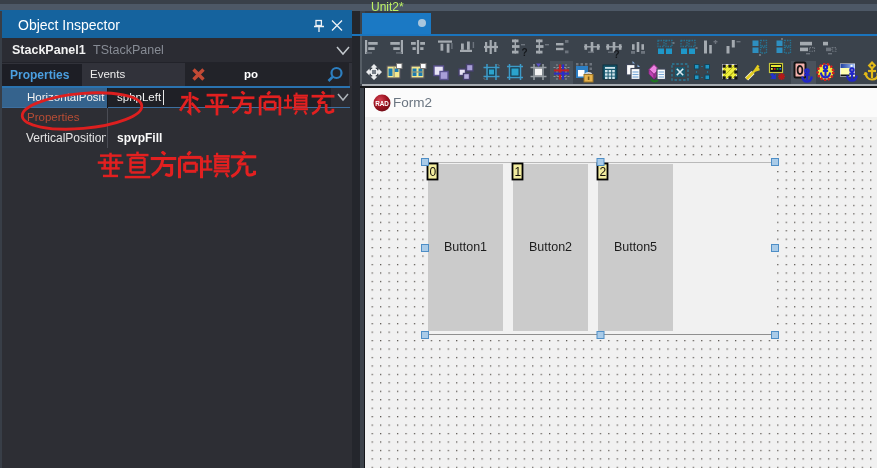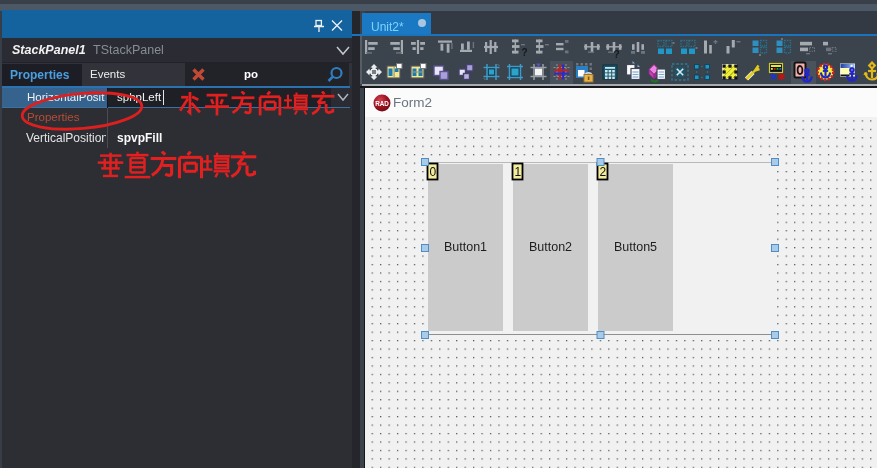--- a/index.html
+++ b/index.html
@@ -12,34 +12,35 @@
 <div id="stage">
 
   <div class="abs" style="left:0;top:0;width:877px;height:4px;background:#394049"></div>
   <div class="abs" style="left:0;top:4px;width:877px;height:8px;background:#4d5866"></div>
   <div class="abs" style="left:357px;top:12px;width:520px;height:2px;background:#333a43"></div>
 
   <div class="abs" style="left:0;top:11px;width:2px;height:457px;background:#383e47;z-index:5"></div>
   <div class="abs" style="left:0;top:11px;width:352px;height:457px;background:#2d2e34"></div>
 
   <div class="abs" style="left:0;top:10px;width:352px;height:28px;background:#15639e"></div>
+  <div class="abs" style="left:18px;top:16px;width:240px;height:20px;color:#fff;font-size:14px;line-height:18px;">Object Inspector</div>
 
   <svg class="abs" style="left:313px;top:19px" width="12" height="14" viewBox="0 0 12 14">
     <g stroke="#eef2f6" stroke-width="1.3" fill="none">
       <rect x="3" y="1.5" width="5.4" height="5"></rect>
       <path d="M1 7.5 L11 7.5 M6 8 L6 13"></path>
     </g>
   </svg>
 
   <svg class="abs" style="left:331px;top:20px" width="12" height="11" viewBox="0 0 12 11">
     <path d="M1 0.5 L11 10.5 M11 0.5 L1 10.5" stroke="#eef2f6" stroke-width="1.3"></path>
   </svg>
 
   <div class="abs" style="left:0;top:38px;width:352px;height:24px;background:#2b2c33;border-bottom:1px solid #22232a"></div>
-  <div class="abs" style="left:12px;top:43px;font-size:12.5px;font-weight:bold;color:#f2f2f2;font-style:italic;">StackPanel1</div>
+  <div class="abs" style="left:12px;top:43px;font-size:12.5px;font-weight:bold;color:#f2f2f2;">StackPanel1</div>
   <div class="abs" style="left:93px;top:43px;font-size:12.5px;color:#878c95;">TStackPanel</div>
   <svg class="abs" style="left:335px;top:45px" width="16" height="12" viewBox="0 0 16 12">
     <path d="M2 2 L8 9 L14 2" stroke="#c3c8cd" stroke-width="1.5" fill="none"></path>
   </svg>
 
   <div class="abs" style="left:0;top:63px;width:352px;height:23px;background:#31323a"></div>
   <div class="abs" style="left:2px;top:64px;width:80px;height:22px;background:#1d1e25"></div>
   <div class="abs" style="left:10px;top:68px;font-size:12px;color:#4b9fe0;font-weight:bold;text-align:center;">Properties</div>
   <div class="abs" style="left:90px;top:68px;font-size:11.5px;color:#ececec;">Events</div>
 
@@ -199,21 +200,21 @@
           <path d="M38 52 C36 68 26 80 8 88"></path>
           <path d="M62 50 V72 C62 84 72 86 88 78 L88 68"></path>
         </g>
       </svg></div>
 
   <div class="abs" style="left:352px;top:11px;width:8px;height:457px;background:#24262c"></div>
   <div class="abs" style="left:360px;top:11px;width:5px;height:457px;background:#3c424a"></div>
 
   <div class="abs" style="left:365px;top:11px;width:512px;height:23px;background:#333a43"></div>
   <div class="abs" style="left:362px;top:13px;width:69px;height:21px;background:#1b79c4"></div>
-  <div class="abs" style="left:371px;top:20px;font-size:12px;color:#7dd3fc;">Unit2*</div>
+  <div class="abs" style="left:371px;top:0;font-size:12px;color:#bef264;">Unit2*</div>
   <div class="abs" style="left:418px;top:19px;width:8px;height:8px;border-radius:50%;background:#a9c6dd"></div>
   <div class="abs" style="left:352px;top:34px;width:525px;height:2px;background:#1a74bd"></div>
 
   <div class="abs" style="left:360px;top:36px;width:517px;height:48px;background:#3b434c"></div>
   <div class="abs" style="left:360px;top:36px;width:2px;height:48px;background:#565e66"></div>
   <div id="toolbar1" class="abs" style="left:360px;top:36px;"><svg width="517" height="22" viewBox="0 0 517 22">
         <g transform="translate(12,11)">
           <rect x="-7" y="-7" width="2.2" height="14" fill="#a4aab0"></rect>
           <rect x="-3.8" y="-5" width="9.5" height="2.8" fill="#a4aab0"></rect>
           <rect x="-3.8" y="0.2" width="6.5" height="2.8" fill="#a4aab0"></rect>

